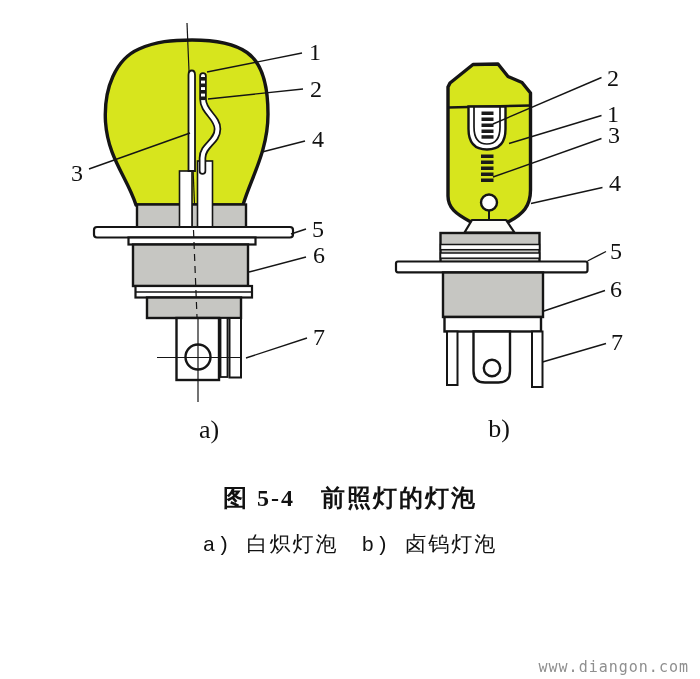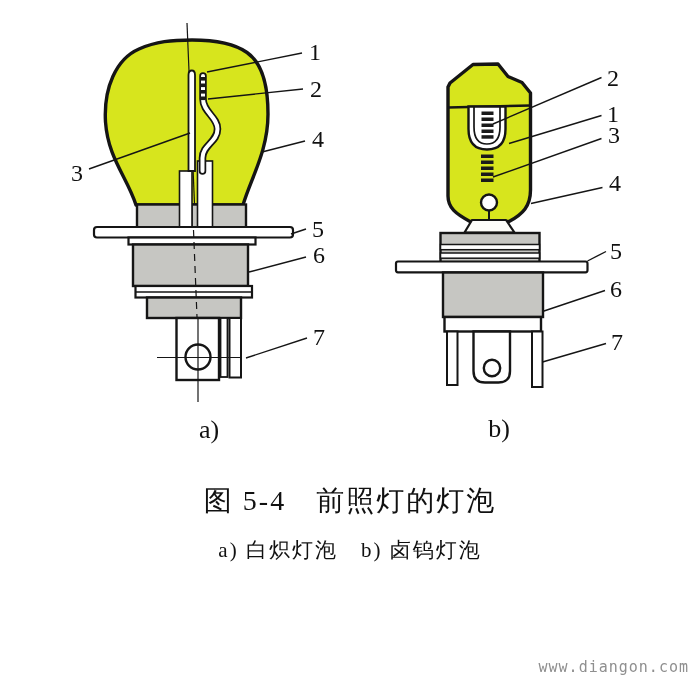--- a/index.html
+++ b/index.html
@@ -21,22 +21,22 @@
   .dash{stroke:var(--outline);stroke-width:1.2;fill:none;stroke-dasharray:7 5;}
   .lead{stroke:var(--outline);stroke-width:1.4;fill:none;}
   .med{stroke:var(--outline);stroke-width:2.4;fill:none;}
   .wireb{stroke:var(--outline);stroke-width:7.5;fill:none;stroke-linecap:round;}
   .wirew{stroke:#ffffff;stroke-width:4;fill:none;stroke-linecap:round;}
   .coil{fill:#1a1a1a;stroke:none;}
   .num{font:24px "Liberation Serif","DejaVu Serif",serif;fill:#111;text-anchor:middle;}
   .sub{font:26px "Liberation Serif","DejaVu Serif",serif;fill:#111;text-anchor:middle;}
   
   .caption{position:absolute;left:0;right:0;top:482px;text-align:center;}
-  .cap-title{font-size:28px;font-weight:400;letter-spacing:2px;margin:0 0 16px 0;}
-  .cap-sub{font-size:21px;letter-spacing:2px;margin:0 0 15px 0;}
+  .cap-title{font-size:24px;font-weight:700;letter-spacing:2px;margin:0 0 16px 0;}
+  .cap-sub{font-size:21px;letter-spacing:2px;margin:0 0 15px 0;font-family:Liberation Mono, monospace;}
   .cap-l1{font-size:21px;letter-spacing:1px;margin:0 0 13px 0;}
   .cap-l2{font-size:21px;letter-spacing:1px;margin:0;}
   .watermark{position:absolute;right:11px;top:658px;
              font:15px "DejaVu Sans Mono","Liberation Mono",monospace;
              color:var(--watermark-gray);letter-spacing:1px;}
 </style>
 </head>
 <body>
 
 <div class="page">

